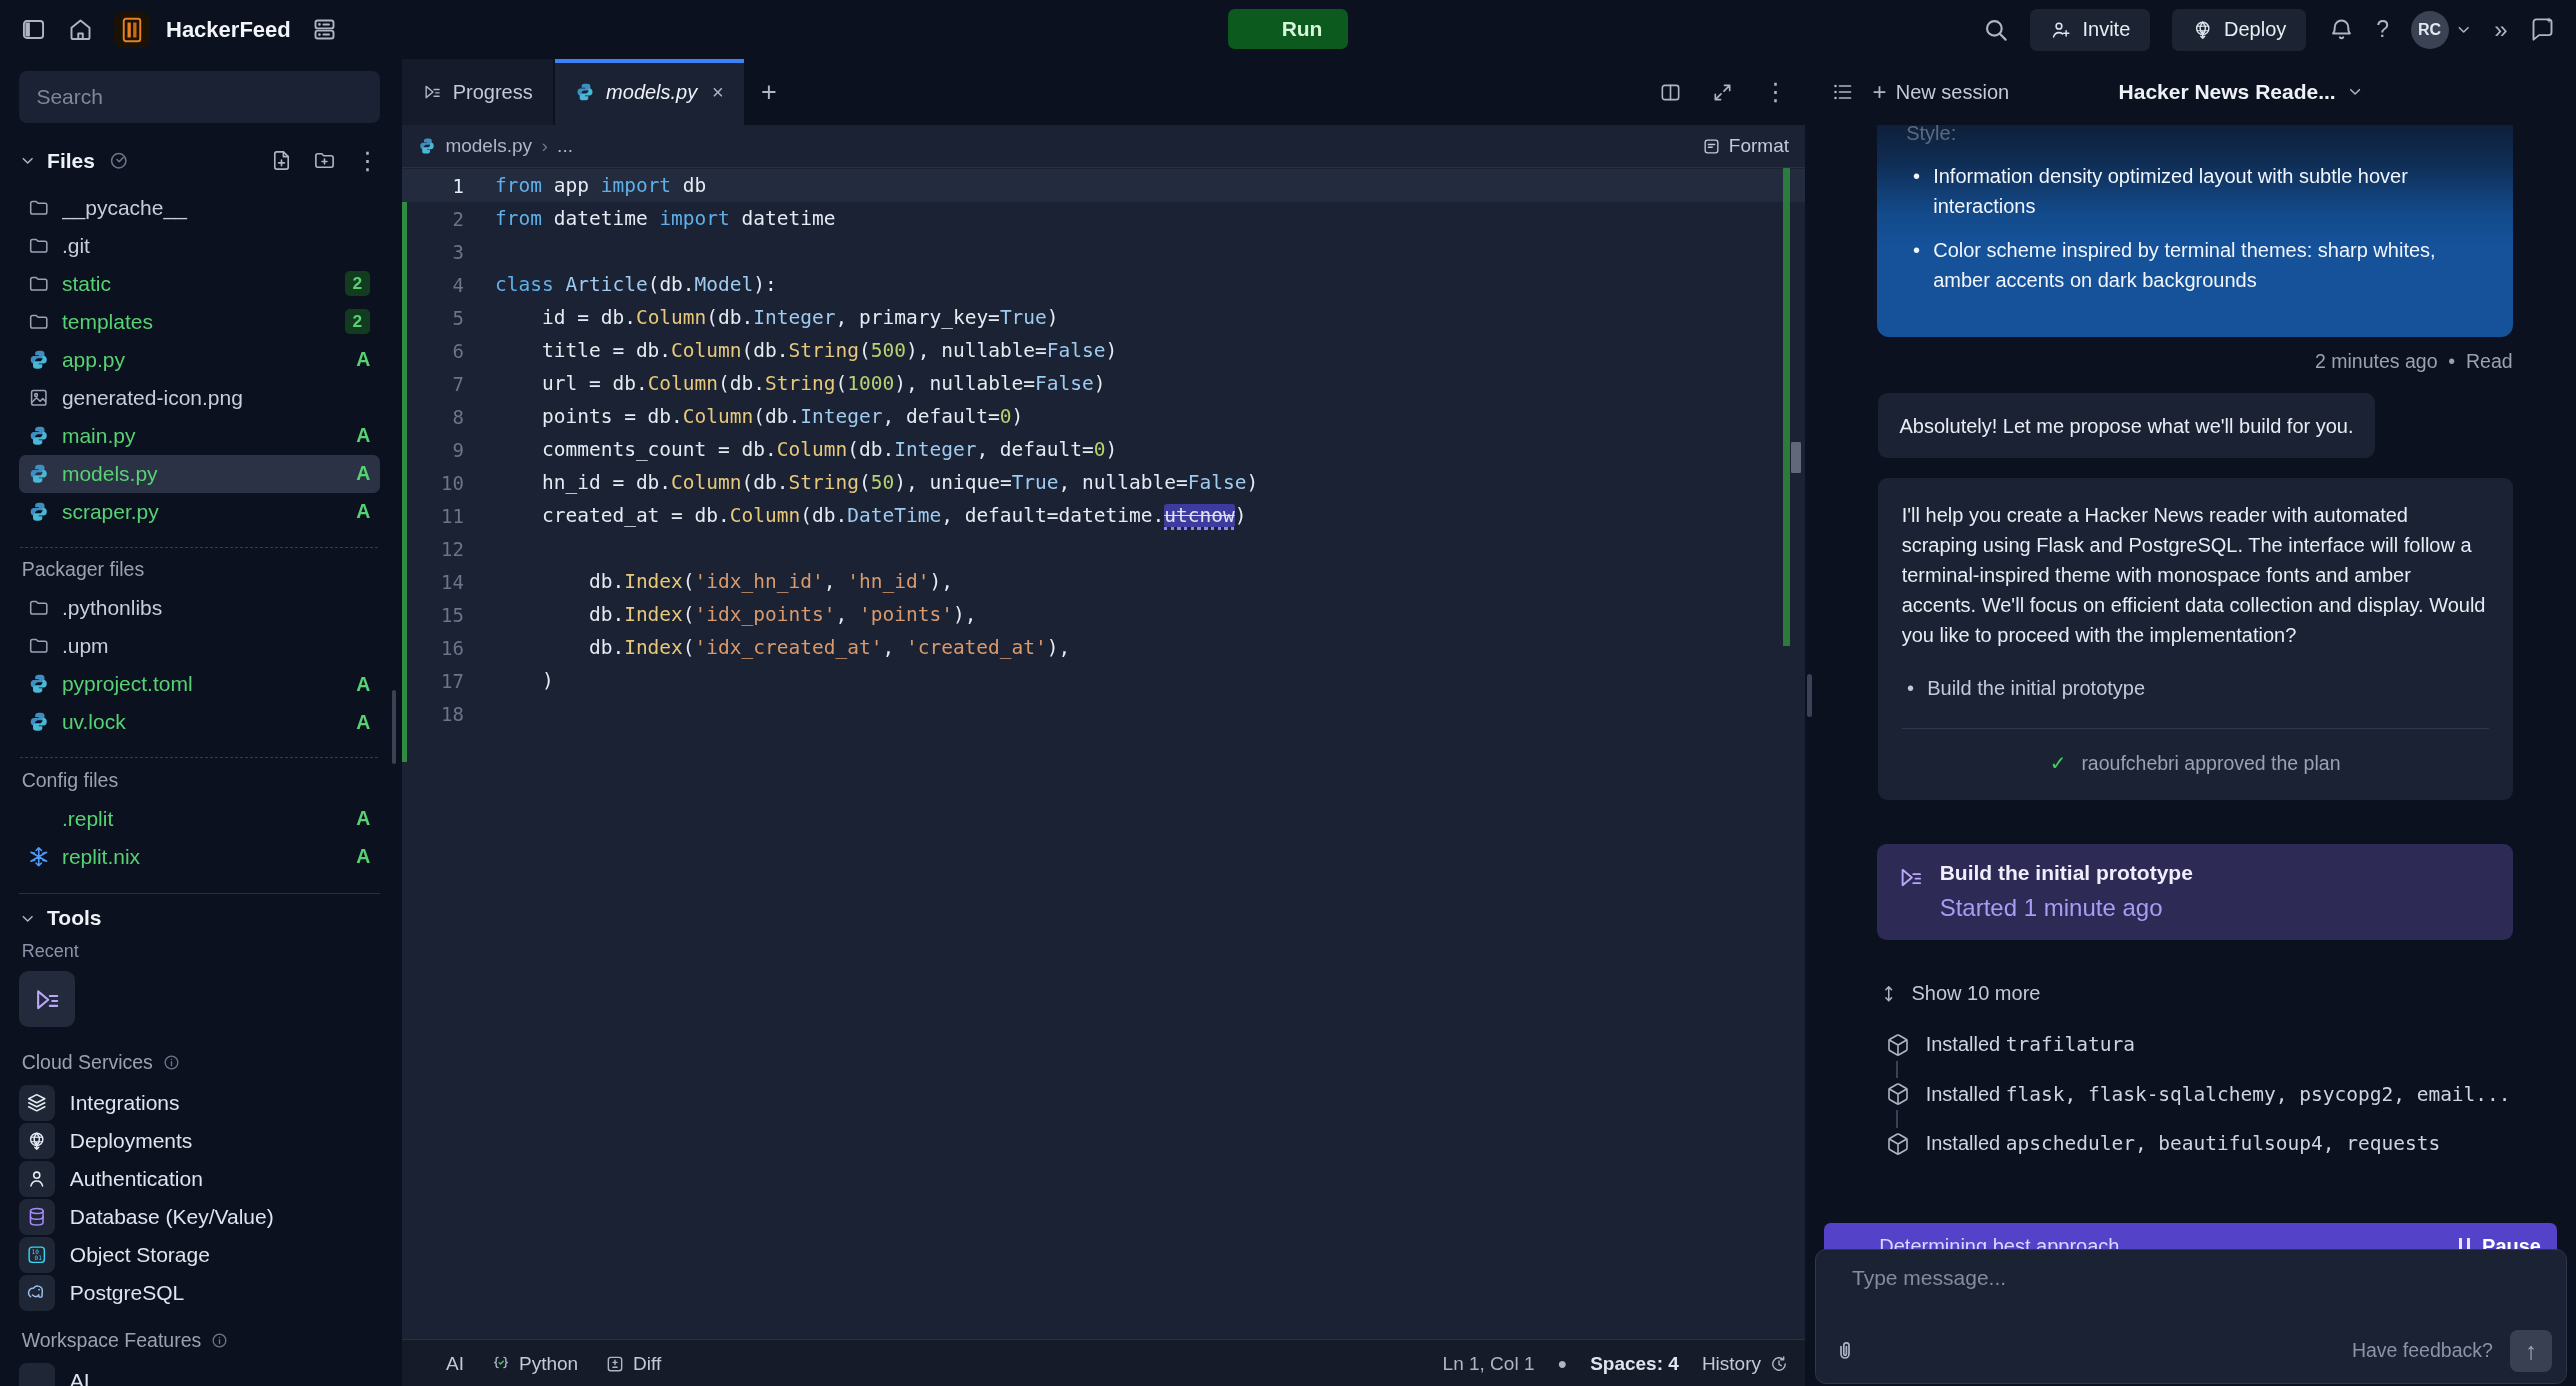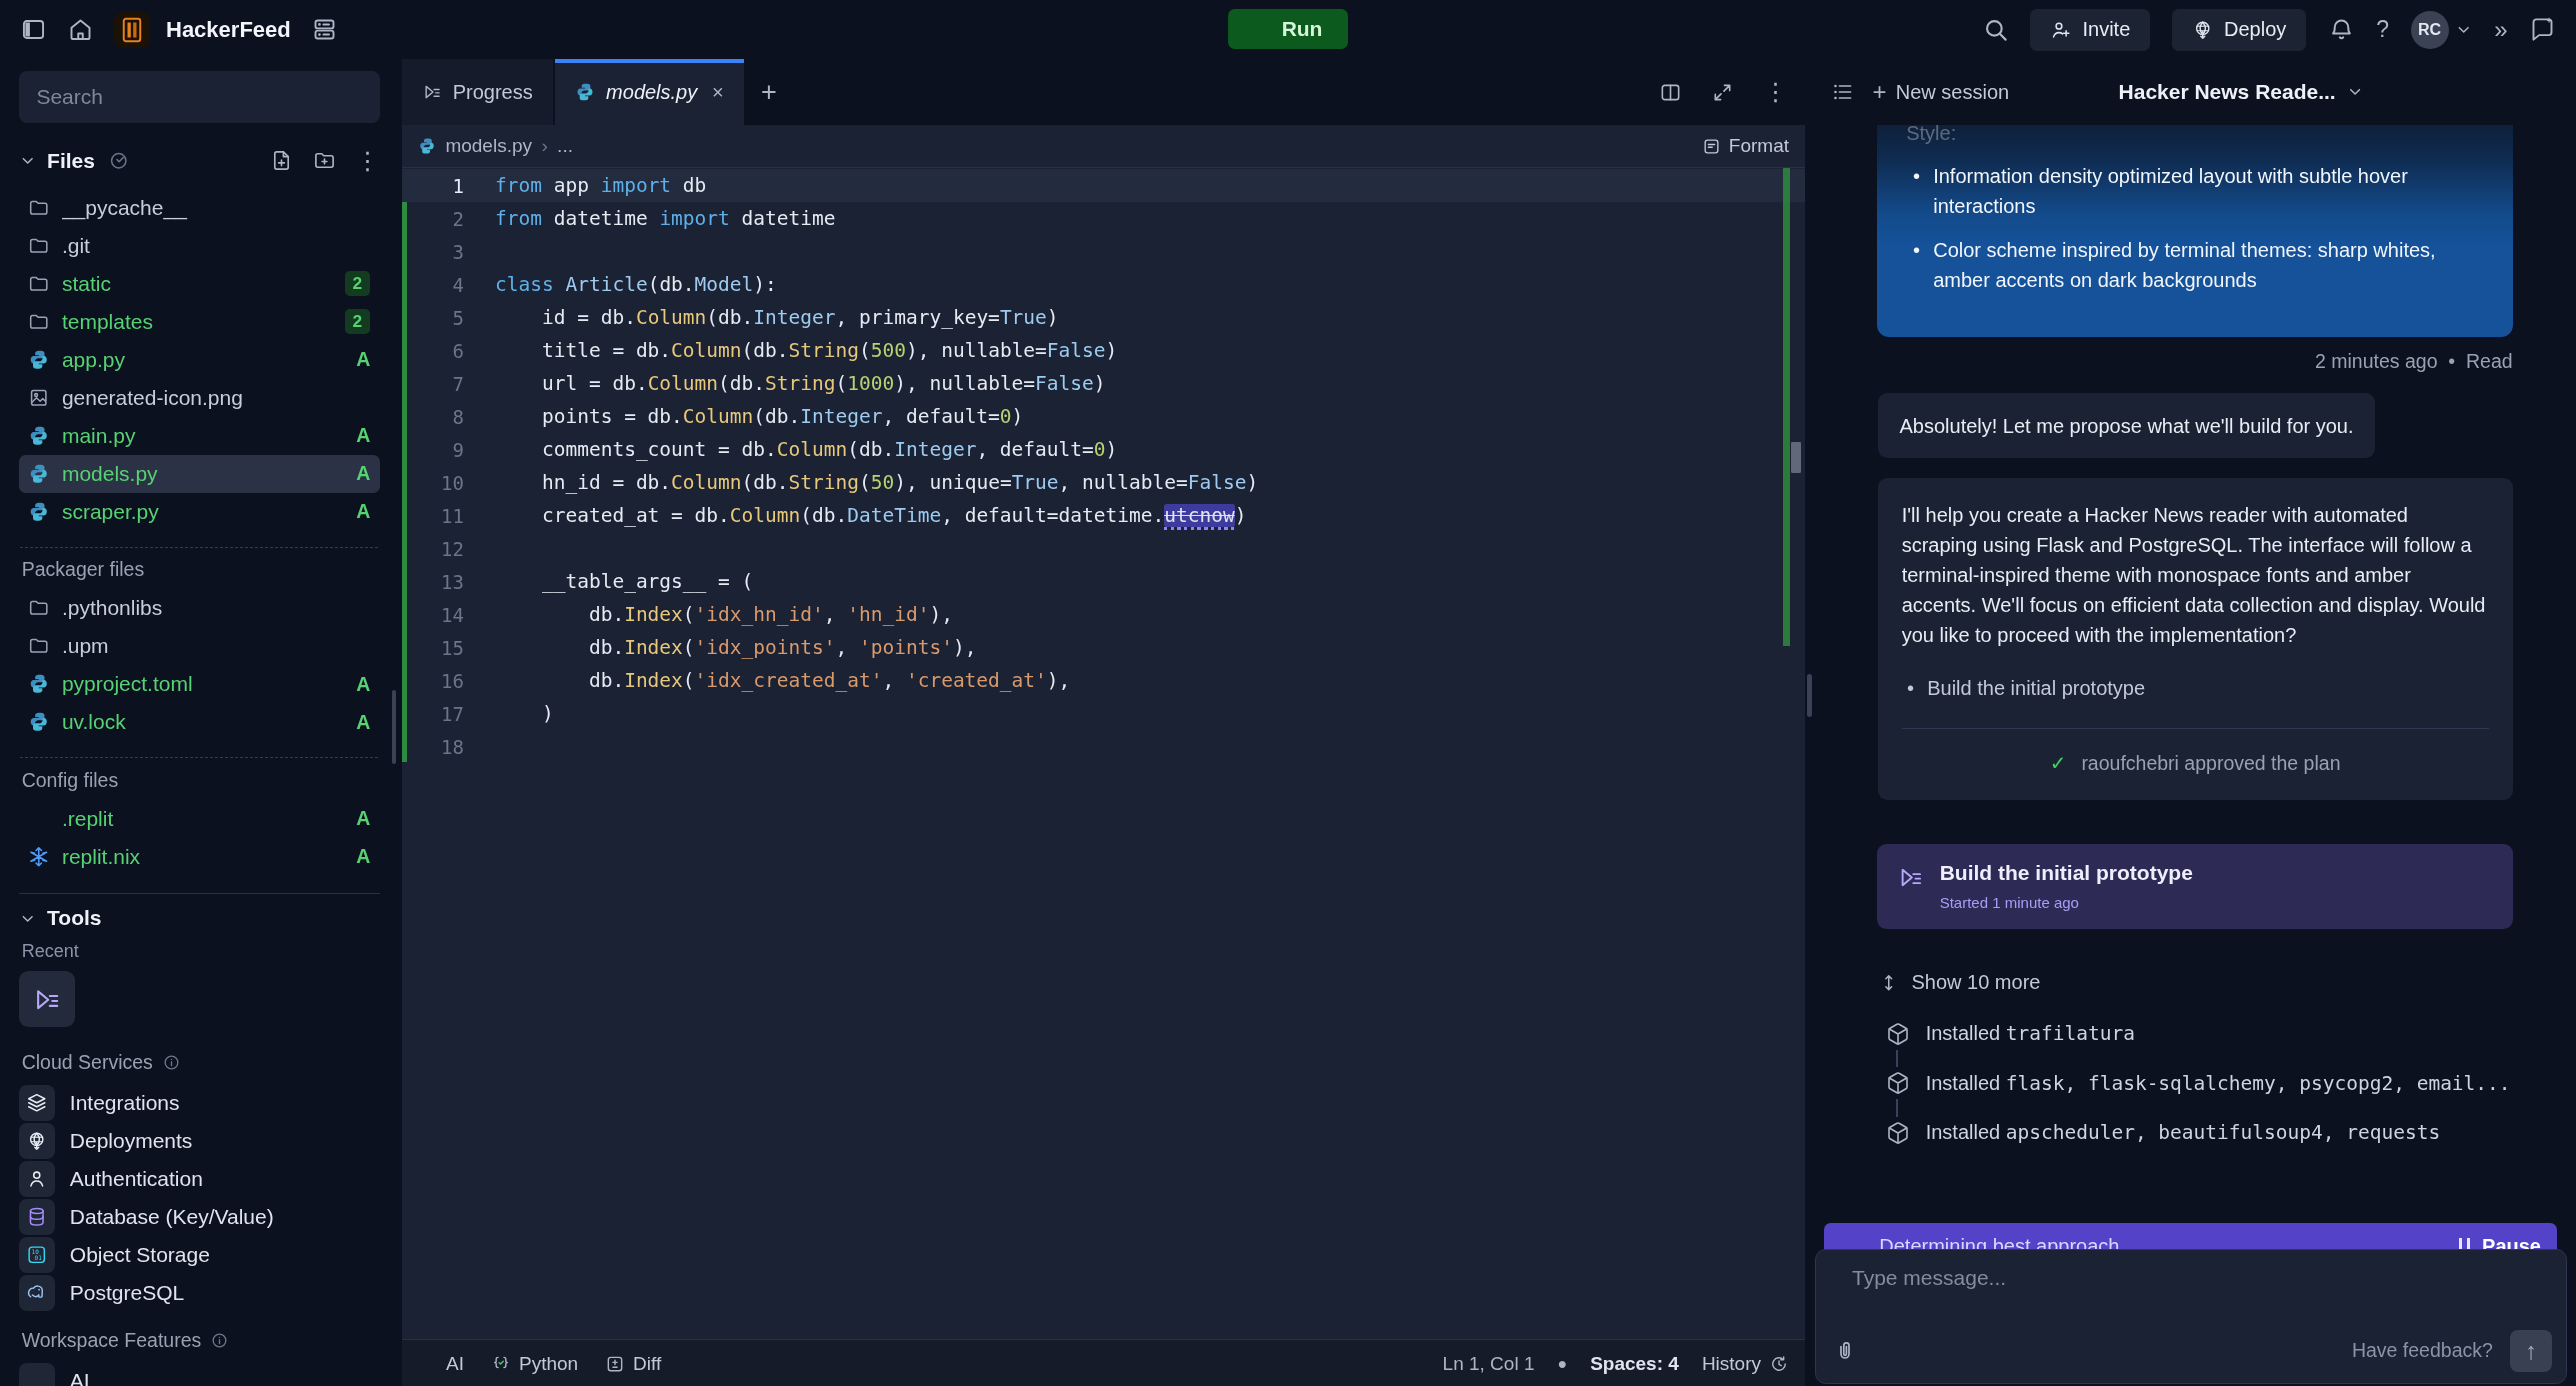--- a/index.html
+++ b/index.html
@@ -133,21 +133,21 @@
   .bubble{background:var(--surface);border-radius:9.4px;padding:17.4px 21.5px;font-size:20px;line-height:30px;color:#e8ecf4}
   .bubble.big{flex:1;margin-right:54px;padding:21.5px 24px}
   .bubble.big ul{list-style:none;margin-top:23px}
   .bubble.big li{position:relative;padding-left:25.5px;color:var(--label)}
   .bubble.big li::before{content:"•";position:absolute;left:5.4px;color:var(--label)}
   .approval{border-top:1.3px solid #2e3650;margin-top:25.5px;padding-top:19px;text-align:center;font-size:19.5px;color:#9aa2b2}
   .approval .ck{color:#3fd160;margin-right:9.4px;font-size:20px}
   .task-card{margin-top:44px;background:var(--task-bg);border-radius:9.4px;padding:17.4px 20px;display:flex;gap:16px;cursor:pointer}
   .task-card .ti{width:27px;height:27px;color:var(--purple-lt);margin-top:2.7px}
   .task-title{font-size:21px;color:#f0eefc;font-weight:600}
-  .task-sub{font-size:15px;color:#a79df5;margin-top:9.4px}
+  .task-sub{font-size:24px;color:#a79df5;margin-top:9.4px}
   .showmore-row{display:flex;align-items:center;margin-top:38px}
   .showmore{display:flex;align-items:center;gap:12px;font-size:20px;color:var(--label);cursor:pointer}
   .ud{width:21.5px;height:21.5px;color:var(--muted2)}
   .inst-list{margin-top:23px;padding-left:64px}
   .inst-row{display:flex;align-items:center;gap:16px}
   .inst-row .cb{width:24px;height:24px;color:var(--muted2)}
   .inst-tx{font-size:20px;color:#ced4e0}
   .inst-tx .mono{font-size:19.5px}
   .conn{width:2px;height:17.4px;background:#39425a;margin:4px 0 4px 10.7px}
   .progressbar{position:absolute;left:9.4px;right:19px;bottom:117px;height:47px;background:var(--prog);border-radius:6.7px;display:flex;align-items:center;padding:0 16px;gap:13.4px}
@@ -651,21 +651,20 @@
         <div class="code-row"><span class="ln">3</span><span class="code-text"></span></div>
         <div class="code-row"><span class="ln">4</span><span class="code-text"><span class="tok-k">class </span><span class="tok-t">Article</span><span class="tok-p">(db.</span><span class="tok-t">Model</span><span class="tok-p">):</span></span></div>
         <div class="code-row"><span class="ln">5</span><span class="code-text"><span class="tok-p">    id = db.</span><span class="tok-f">Column</span><span class="tok-p">(db.</span><span class="tok-t">Integer</span><span class="tok-p">, primary_key=</span><span class="tok-t">True</span><span class="tok-p">)</span></span></div>
         <div class="code-row"><span class="ln">6</span><span class="code-text"><span class="tok-p">    title = db.</span><span class="tok-f">Column</span><span class="tok-p">(db.</span><span class="tok-f">String</span><span class="tok-p">(</span><span class="tok-n">500</span><span class="tok-p">), nullable=</span><span class="tok-t">False</span><span class="tok-p">)</span></span></div>
         <div class="code-row"><span class="ln">7</span><span class="code-text"><span class="tok-p">    url = db.</span><span class="tok-f">Column</span><span class="tok-p">(db.</span><span class="tok-f">String</span><span class="tok-p">(</span><span class="tok-n">1000</span><span class="tok-p">), nullable=</span><span class="tok-t">False</span><span class="tok-p">)</span></span></div>
         <div class="code-row"><span class="ln">8</span><span class="code-text"><span class="tok-p">    points = db.</span><span class="tok-f">Column</span><span class="tok-p">(db.</span><span class="tok-t">Integer</span><span class="tok-p">, default=</span><span class="tok-n">0</span><span class="tok-p">)</span></span></div>
         <div class="code-row"><span class="ln">9</span><span class="code-text"><span class="tok-p">    comments_count = db.</span><span class="tok-f">Column</span><span class="tok-p">(db.</span><span class="tok-t">Integer</span><span class="tok-p">, default=</span><span class="tok-n">0</span><span class="tok-p">)</span></span></div>
         <div class="code-row"><span class="ln">10</span><span class="code-text"><span class="tok-p">    hn_id = db.</span><span class="tok-f">Column</span><span class="tok-p">(db.</span><span class="tok-f">String</span><span class="tok-p">(</span><span class="tok-n">50</span><span class="tok-p">), unique=</span><span class="tok-t">True</span><span class="tok-p">, nullable=</span><span class="tok-t">False</span><span class="tok-p">)</span></span></div>
         <div class="code-row"><span class="ln">11</span><span class="code-text"><span class="tok-p">    created_at = db.</span><span class="tok-f">Column</span><span class="tok-p">(db.</span><span class="tok-t">DateTime</span><span class="tok-p">, default=datetime.</span><span class="tok-x">utcnow</span><span class="tok-p">)</span></span></div>
         <div class="code-row"><span class="ln">12</span><span class="code-text"></span></div>
-        <div class="code-row"><span class="ln">13</span><span class="code-text"><span class="tok-p">    __table_args__ = (</span></span></div>
         <div class="code-row"><span class="ln">14</span><span class="code-text"><span class="tok-p">        db.</span><span class="tok-f">Index</span><span class="tok-p">(</span><span class="tok-s">'idx_hn_id'</span><span class="tok-p">, </span><span class="tok-s">'hn_id'</span><span class="tok-p">),</span></span></div>
         <div class="code-row"><span class="ln">15</span><span class="code-text"><span class="tok-p">        db.</span><span class="tok-f">Index</span><span class="tok-p">(</span><span class="tok-s">'idx_points'</span><span class="tok-p">, </span><span class="tok-s">'points'</span><span class="tok-p">),</span></span></div>
         <div class="code-row"><span class="ln">16</span><span class="code-text"><span class="tok-p">        db.</span><span class="tok-f">Index</span><span class="tok-p">(</span><span class="tok-s">'idx_created_at'</span><span class="tok-p">, </span><span class="tok-s">'created_at'</span><span class="tok-p">),</span></span></div>
         <div class="code-row"><span class="ln">17</span><span class="code-text"><span class="tok-p">    )</span></span></div>
         <div class="code-row"><span class="ln">18</span><span class="code-text"></span></div>
       </div>
     <div class="overview"></div>
     <div class="vthumb"></div>
   </div>
   <div class="statusbar">

